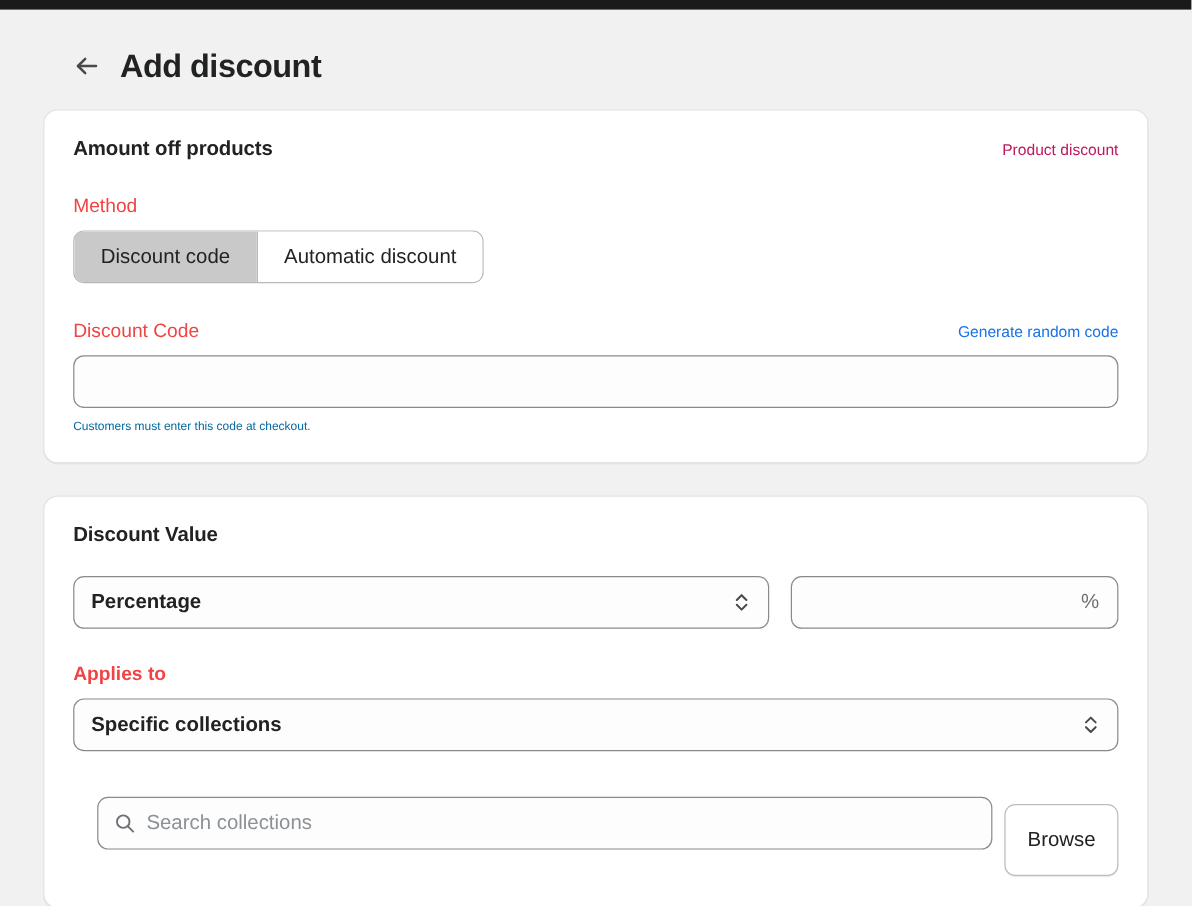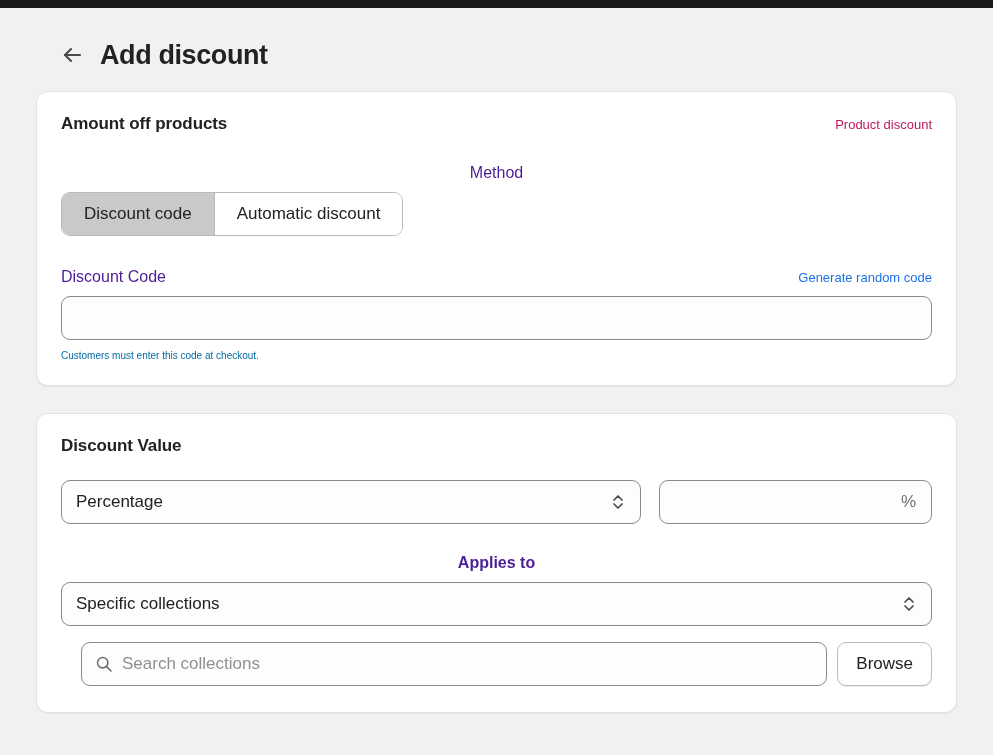--- a/index.html
+++ b/index.html
@@ -79,25 +79,24 @@
     color: #202223;
     letter-spacing: -0.1px;
   }
   .card-kicker {
     font-size: 13px;
     color: #be185d;
   }
 
   .field-label {
     font-size: 16px;
-    color: #4c1d95;
+    color: #ef4444;
     margin-top: 30px;
     margin-bottom: 10px;
     display: block;
-    text-align: center;
   }
   .field-label.bold {
     font-weight: bold;
   }
 
   .label-row {
     display: flex;
     align-items: baseline;
     justify-content: space-between;
     margin-top: 32px;
@@ -168,20 +167,21 @@
   .select-wrap {
     position: relative;
     height: 44px;
     border: 1px solid #8a8a8a;
     border-radius: 9px;
     background: #fdfdfd;
     display: flex;
     align-items: center;
     padding: 0 14px;
     cursor: pointer;
+    font-weight: bold;
   }
   .select-value {
     font-size: 17px;
     color: #202223;
     flex: 1;
   }
   .select-icon {
     display: flex;
     align-items: center;
     justify-content: center;
@@ -233,29 +233,30 @@
     display: flex;
     align-items: center;
     pointer-events: none;
   }
   .search-wrap .text-input {
     padding-left: 40px;
   }
   .browse-button {
     flex: none;
     padding: 0 18px;
-    height: 44px;
+    height: 60px;
     background: #ffffff;
     border: 1px solid #babec3;
     border-radius: 9px;
     font-size: 17px;
     font-family: inherit;
     color: #202223;
     cursor: pointer;
     box-shadow: 0 1px 0 rgba(0,0,0,0.08);
+    margin-top: 28px;
   }
 </style>
 </head>
 <body>
 
 <div class="top-bar"></div>
 
 <div class="page">
 
   <div class="page-header">

